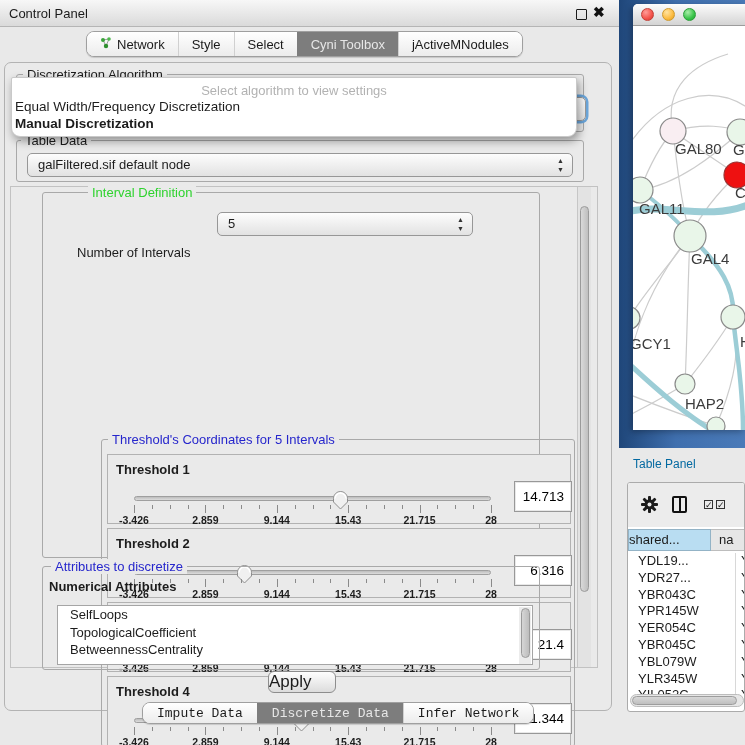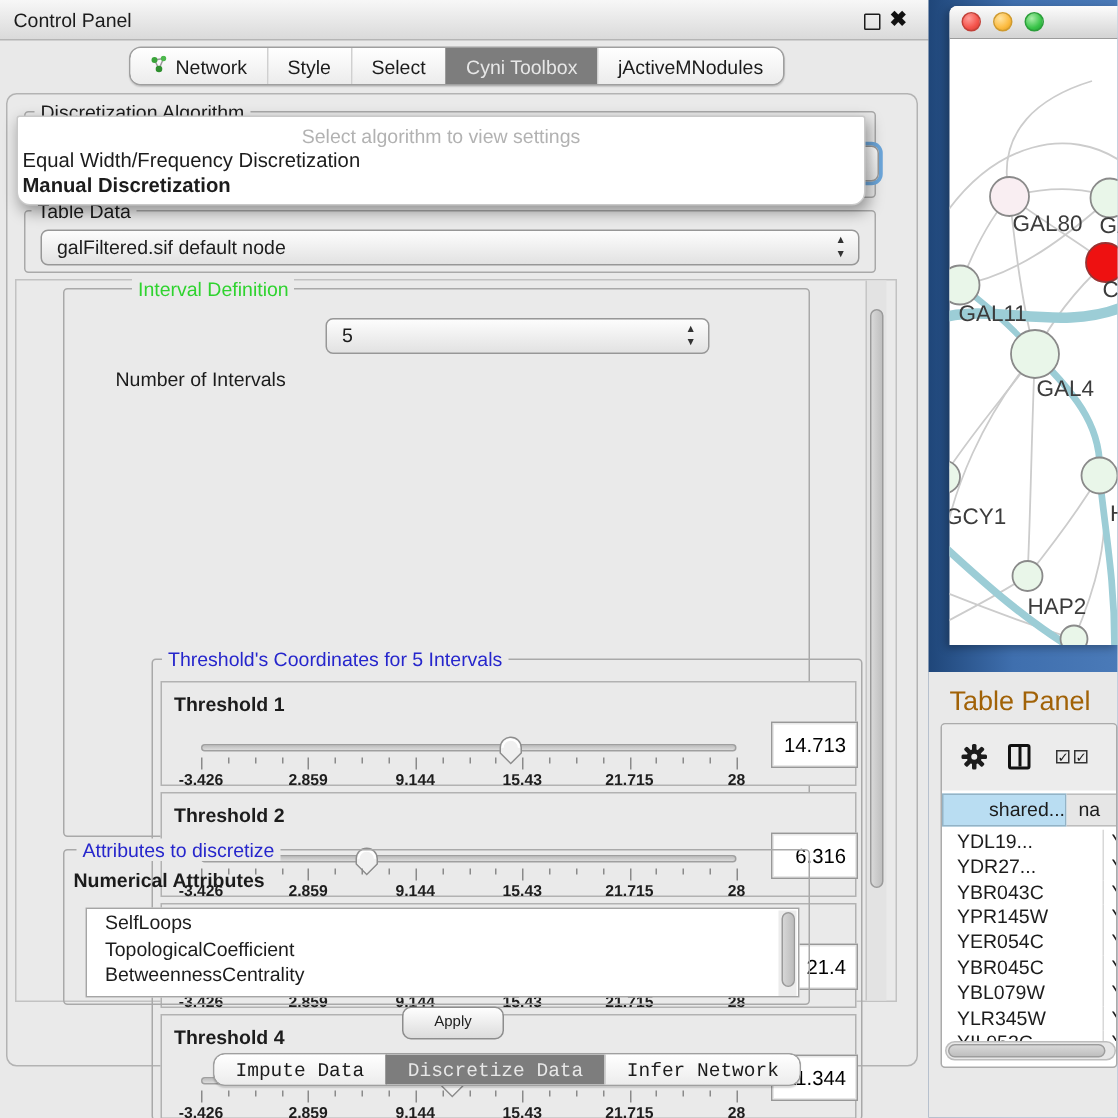--- a/index.html
+++ b/index.html
@@ -89,47 +89,47 @@
   #attr-group > .group-title { left:8px; color:#2626cc; }
   #attr-list-title { position:absolute; left:6px; top:12px; font-weight:bold; }
   #attr-list { position:absolute; left:14px; top:38px; width:476px; height:60px;
     background:#fff; border:1px solid #a5a5a5; overflow:hidden; }
   #attr-list .item { padding:1px 0 1px 12px; line-height:15.5px; font-size:13px; }
   #list-scroll { position:absolute; right:1px; top:1px; width:12px; height:58px; background:#ececec; }
   #list-scroll .thumb { position:absolute; left:1.5px; top:1px; width:9px; height:50px;
     background:linear-gradient(90deg,#d6d6d6,#bdbdbd); border:1px solid #9a9a9a; border-radius:5px; }
 
   #apply-btn { left:268px; top:671px; width:68px; height:22px; border:1px solid #8d8d8d; border-radius:6px;
-    background:linear-gradient(#fefefe,#dcdcdc); text-align:center; line-height:20px; font-size:10px; }
+    background:linear-gradient(#fefefe,#dcdcdc); text-align:left; line-height:20px; font-size:17px; }
 
   
   #desktop { left:619px; top:0; width:126px; height:745px;
     background:linear-gradient(90deg,#1f4679,#3f6fae 45%,#4a7ab8); }
   #net-window { position:absolute; left:14px; top:4px; width:112px; height:426px;
     background:#fff; border-radius:5px 0 0 0; box-shadow:-2px 2px 6px rgba(0,0,0,.3); }
   #net-titlebar { position:absolute; left:0; top:0; width:112px; height:22px;
     background:linear-gradient(#fcfcfc,#d4d4d4); border-bottom:1px solid #9c9c9c; border-radius:5px 0 0 0; }
   .light { position:absolute; top:4px; width:13px; height:13px; border-radius:50%; }
   #light-red { left:8px; background:radial-gradient(circle at 35% 30%,#ff9d98,#f4534b 60%,#c93a33); border:1px solid #c24038; }
   #light-yellow { left:29px; background:radial-gradient(circle at 35% 30%,#ffe3a0,#fcbb40 60%,#d9971f); border:1px solid #cf9a2e; }
   #light-green { left:50px; background:radial-gradient(circle at 35% 30%,#a9eda9,#39c449 60%,#1f9e33); border:1px solid #2b9e3a; }
   #net-canvas { position:absolute; left:0; top:22px; width:112px; height:404px; }
 
   #table-region { position:absolute; left:0; top:448px; width:126px; height:297px; background:#e9e9e9; }
-  #table-region .title { position:absolute; left:14px; top:9px; font-size:18px; color:#a16207; }
+  #table-region .title { position:absolute; left:14px; top:9px; font-size:12px; color:#0369a1; }
   #table-box { position:absolute; left:8px; top:34px; width:118px; height:230px;
     background:#fff; border:1px solid #ababab; border-radius:3px; overflow:hidden; }
   #table-toolbar { position:absolute; left:0; top:0; width:118px; height:44px; background:#ececec; }
   #gear-icon { position:absolute; left:12px; top:12px; }
   #cols-icon { position:absolute; left:44px; top:13px; width:15px; height:17px; border:2px solid #111; border-radius:2px; }
   #cols-icon:before { content:""; position:absolute; left:4.5px; top:0; width:2px; height:13px; background:#111; }
   .chk { position:absolute; top:17px; width:9px; height:9px; border:1.3px solid #333; font-size:9px; line-height:8px; color:#222; text-align:center; }
   #chk1 { left:76px; } #chk2 { left:88px; }
   #table-header { position:absolute; left:0; top:46px; width:118px; height:22px; display:flex; }
-  #table-header .h1 { width:83px; background:#b9ddf2; border:1px solid #93b3c6; text-align:right; line-height:20px; font-size:13px; }
+  #table-header .h1 { width:83px; background:#b9ddf2; border:1px solid #93b3c6; text-align:left; line-height:20px; font-size:13px; }
   #table-header .h2 { flex:1; background:#e6e6e6; border:1px solid #bdbdbd; border-left:none; line-height:20px; padding-left:8px; font-size:13px; overflow:hidden; }
   #table-rows { position:absolute; left:0; top:70px; width:118px; height:141px; overflow:hidden; }
   .trow { display:flex; height:16.8px; background:#fff; }
   .trow .c1 { width:108px; padding-left:10px; font-size:13px; line-height:16.5px; border-right:1px solid #d8d8d8; overflow:hidden; white-space:nowrap; }
   .trow .c2 { flex:1; padding-left:5px; font-size:13px; line-height:16.5px; overflow:hidden; white-space:nowrap; }
   #hscroll { position:absolute; left:2px; top:211px; width:114px; height:13px; background:#e7e7e7; border:1px solid #bdbdbd; border-radius:7px; }
   #hscroll .thumb { position:absolute; left:1px; top:1px; width:105px; height:9px;
     background:linear-gradient(#d8d8d8,#bfbfbf); border:1px solid #9d9d9d; border-radius:5px; }
 </style>
 </head>

